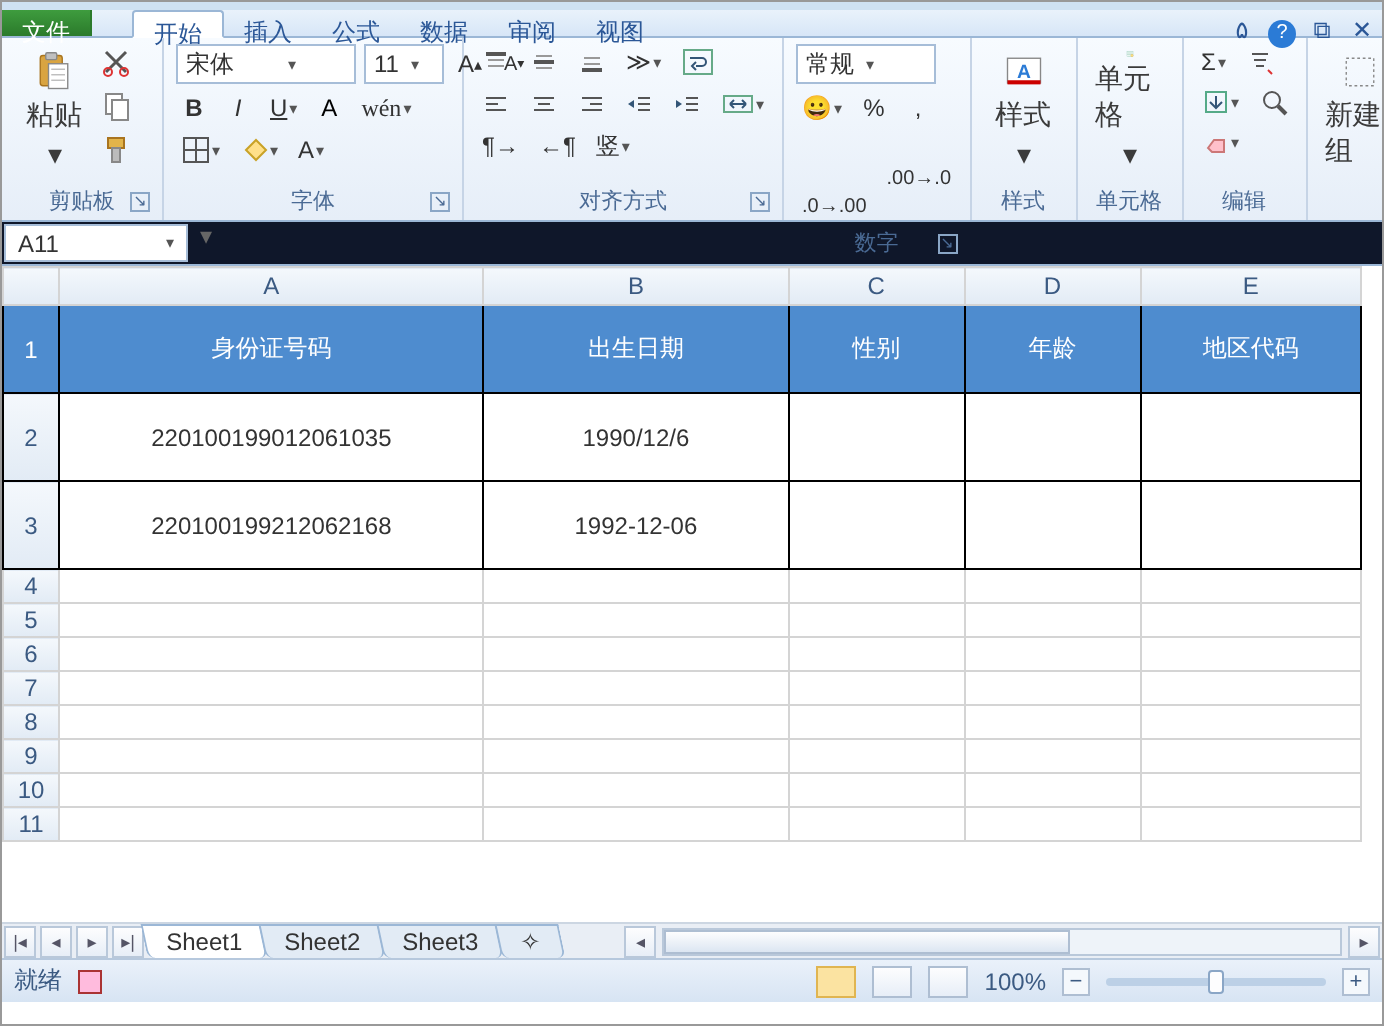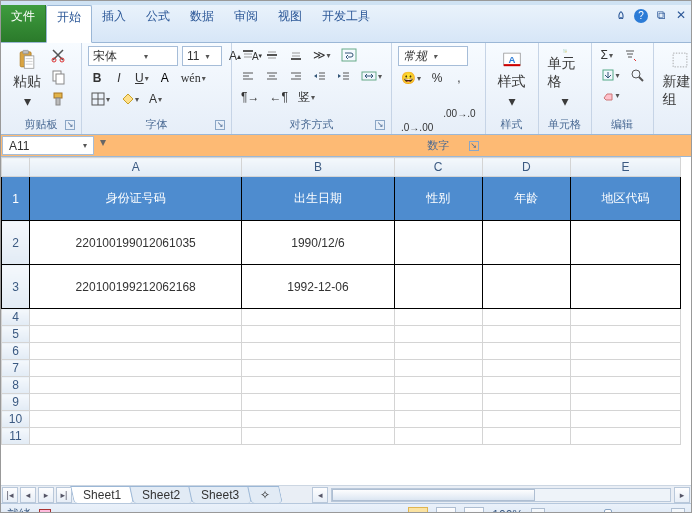--- a/index.html
+++ b/index.html
@@ -1,23 +1,23 @@
 <!DOCTYPE html>
 <html><head>
 <meta charset="utf-8">
 <style>
 *{box-sizing:border-box;margin:0;padding:0;font-family:"Microsoft YaHei","SimSun",sans-serif;}
 body{width:692px;height:513px;overflow:hidden;background:#fff;font-size:12px;color:#333;border:1px solid #999;}
 
 .topstrip{height:4px;background:#cfe2f3;}
 
-.menus{display:flex;align-items:stretch;height:38px;background:linear-gradient(#e9f2fb,#d7e6f7);border-bottom:1px solid #9bb7d6;}
+.menus{display:flex;align-items:stretch;height:14px;background:linear-gradient(#e9f2fb,#d7e6f7);border-bottom:1px solid #9bb7d6;}
 .menus .mtab{padding:3px 10px 0;color:#2b5797;cursor:pointer;}
 .menus .file{background:linear-gradient(#3e9c3e,#2b7a2b);color:#fff;border-right:1px solid #2b7a2b;}
-.menus .active{background:#fff;border:1px solid #9bb7d6;border-bottom:1px solid #fff;margin-bottom:-1px;border-radius:2px 2px 0 0;}
+.menus .active{background:#fff;border:1px solid #9bb7d6;border-bottom:1px solid #fff;margin-bottom:-1px;border-radius:2px 2px 0 0;margin-left:20px;}
 .menus .spacer{flex:1;}
 .menus .winbtn{width:20px;text-align:center;color:#2b5797;padding-top:3px;}
 .helpcircle{display:inline-block;width:14px;height:14px;border-radius:50%;background:#2b7bd6;color:#fff;font-size:10px;line-height:14px;text-align:center;}
 
 .ribbon{display:flex;height:92px;background:linear-gradient(#f7fbff,#e6eef8);border-bottom:1px solid #9bb7d6;}
 .group{border-right:1px solid #c6d4e6;padding:3px 6px 2px;display:flex;flex-direction:column;}
 .group .body{flex:1;display:flex;align-items:flex-start;}
 .group .label{text-align:center;font-size:11px;color:#4a6a94;padding-top:2px;position:relative;}
 .group .label .dl{position:absolute;right:0;bottom:2px;width:10px;height:10px;border:1px solid #8aa6c6;font-size:8px;line-height:8px;color:#4a6a94;text-align:center;}
 .col{display:flex;flex-direction:column;gap:4px;margin-right:6px;}
@@ -27,21 +27,21 @@
 .bigbtn span{font-size:14px;color:#3b3b3b;margin-top:2px;}
 .dd{font-size:8px;color:#555;margin-left:1px;}
 .sbtn{min-width:18px;height:18px;border:1px solid transparent;border-radius:2px;display:inline-flex;align-items:center;justify-content:center;padding:0 2px;font-size:12px;}
 .combo{height:20px;border:1px solid #a6bdd8;background:#fff;display:flex;align-items:center;padding:0 4px;font-size:12px;}
 .combo .car{margin-left:6px;font-size:8px;color:#555;}
 .fontname{width:90px;gap:21px;}
 .fontsize{width:40px;}
 
 svg{display:block;}
 
-.fbar{display:flex;height:22px;border-bottom:1px solid #9bb7d6;background:#fdba74;}
+.fbar{display:flex;height:22px;border-bottom:1px solid #9bb7d6;background:#0f172a;}
 .namebox{width:92px;border:1px solid #a6bdd8;background:#fff;margin:1px;display:flex;align-items:center;padding:0 6px;font-size:12px;}
 .namebox .car{margin-left:auto;font-size:8px;color:#555;}
 .fxarea{flex:1;display:flex;align-items:center;border:1px solid #a6bdd8;background:#fff;margin:1px 1px 1px 0;}
 .fxarea .fx{font-style:italic;padding:0 8px;color:#555;border-right:1px solid #ccc;}
 .fxarea .inp{flex:1;padding:0 6px;}
 .fbar .expand{width:16px;text-align:center;color:#666;}
 
 .gridwrap{height:328px;overflow:hidden;position:relative;background:#fff;}
 .grid{border-collapse:collapse;table-layout:fixed;width:680px;}
 .grid th,.grid td{border:1px solid #d4d4d4;font-size:12px;background:#fff;}
@@ -76,21 +76,20 @@
 <div class="topstrip"></div>
 
 <div class="menus">
   <div class="mtab file">文件</div>
   <div class="mtab active">开始</div>
   <div class="mtab">插入</div>
   <div class="mtab">公式</div>
   <div class="mtab">数据</div>
   <div class="mtab">审阅</div>
   <div class="mtab">视图</div>
-  <div class="mtab">开发工具</div>
   <div class="spacer"></div>
   <div class="winbtn">۵</div>
   <div class="winbtn"><span class="helpcircle">?</span></div>
   <div class="winbtn">⧉</div>
   <div class="winbtn">✕</div>
 </div>
 
 <div class="ribbon">
 
   <div class="group">
@@ -257,21 +256,21 @@
         <div class="sbtn">¶→</div>
         <div class="sbtn">←¶</div>
         <div class="sbtn" style="font-family:SimSun;">竖<span class="dd">▾</span></div>
       </div>
     </div>
     <div class="label"><span>对齐方式</span><div class="dl">↘</div></div>
   </div>
 
   <div class="group">
     <div class="body" style="flex-direction:column;gap:3px;">
-      <div class="combo" style="width:70px;font-style:italic;">
+      <div class="combo" style="width:70px;">
           <span>常规</span>
           <span class="car">▾</span>
         </div>
       <div class="row">
         <div class="sbtn">😀<span class="dd">▾</span></div>
         <div class="sbtn">%</div>
         <div class="sbtn">,</div>
       </div>
       <div class="row">
         <div class="sbtn" style="font-size:10px;margin-top:28px;">.0→.00</div>

